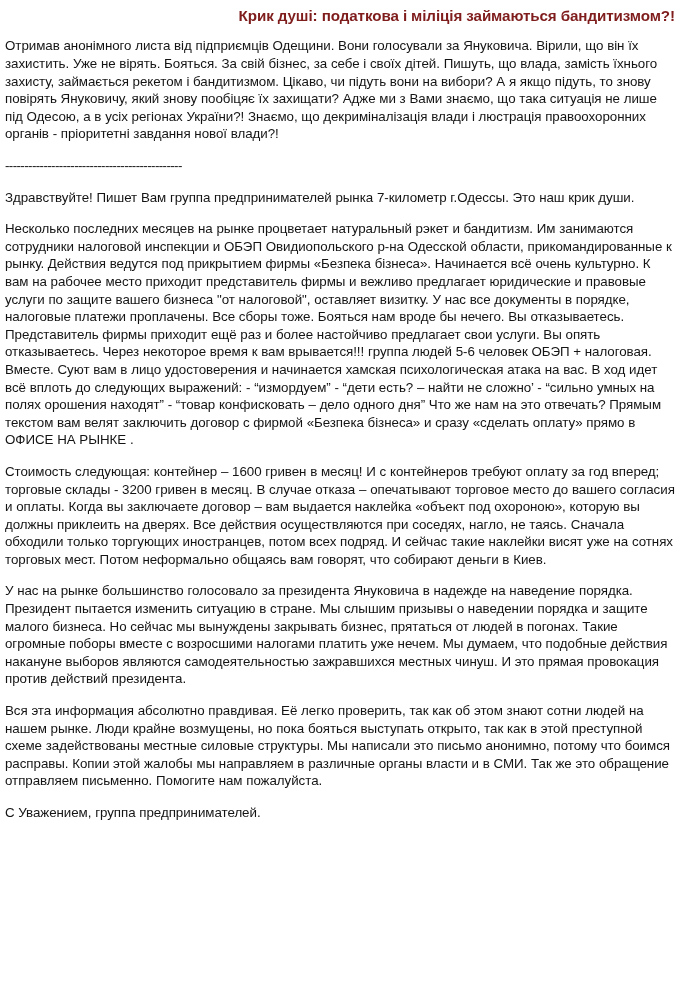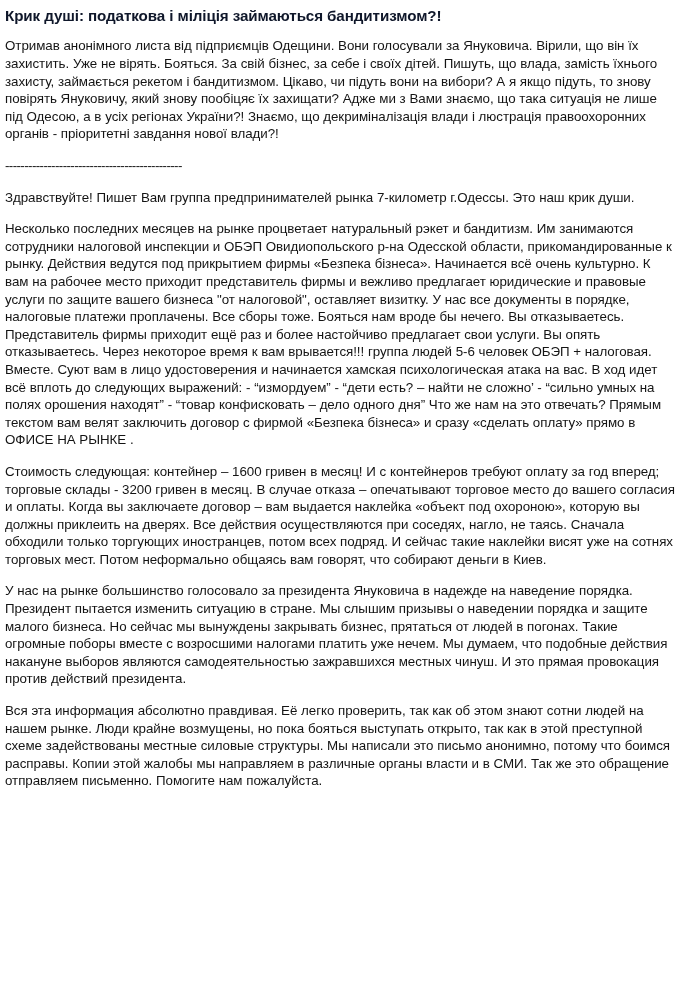--- a/index.html
+++ b/index.html
@@ -16,24 +16,25 @@
     -webkit-font-smoothing: antialiased;
   }
   .article {
     box-sizing: border-box;
     width: 682px;
     padding: 6px 7px 10px 5px;
   }
   .article-title {
     font-size: 15.2px;
     font-weight: bold;
-    color: #0f172a;
+    color: #7f1d1d;
     line-height: 1.28;
     margin: 0 0 12px 0;
     letter-spacing: -0.1px;
+    text-align: right;
   }
   .body-text p {
     font-size: 13.35px;
     line-height: 17.6px;
     margin: 9px 0 14px 0;
     color: #141414;
     text-align: left;
     letter-spacing: -0.05px;
     word-spacing: 0.1px;
   }
@@ -66,15 +67,16 @@
 
     <p>Несколько последних месяцев на рынке процветает натуральный рэкет и бандитизм. Им занимаются сотрудники налоговой инспекции и ОБЭП Овидиопольского р-на Одесской области, прикомандированные к рынку. Действия ведутся под прикрытием фирмы «Безпека бізнеса». Начинается всё очень культурно. К вам на рабочее место приходит представитель фирмы и вежливо предлагает юридические и правовые услуги по защите вашего бизнеса "от налоговой", оставляет визитку. У нас все документы в порядке, налоговые платежи проплачены. Все сборы тоже. Бояться нам вроде бы нечего. Вы отказываетесь. Представитель фирмы приходит ещё раз и более настойчиво предлагает свои услуги. Вы опять отказываетесь. Через некоторое время к вам врывается!!! группа людей 5-6 человек ОБЭП + налоговая. Вместе. Суют вам в лицо удостоверения и начинается хамская психологическая атака на вас. В ход идет всё вплоть до следующих выражений: - “измордуем” - “дети есть? – найти не сложно’ - “сильно умных на полях орошения находят” - “товар конфисковать – дело одного дня” Что же нам на это отвечать? Прямым текстом вам велят заключить договор с фирмой «Безпека бізнеса» и сразу «сделать оплату» прямо в ОФИСЕ НА РЫНКЕ .</p>
 
     <p>Стоимость следующая: контейнер – 1600 гривен в месяц! И с контейнеров требуют оплату за год вперед; торговые склады - 3200 гривен в месяц. В случае отказа – опечатывают торговое место до вашего согласия и оплаты. Когда вы заключаете договор – вам выдается наклейка «объект под охороною», которую вы должны приклеить на дверях. Все действия осуществляются при соседях, нагло, не таясь. Сначала обходили только торгующих иностранцев, потом всех подряд. И сейчас такие наклейки висят уже на сотнях торговых мест. Потом неформально общаясь вам говорят, что собирают деньги в Киев.</p>
 
 
     <p>У нас на рынке большинство голосовало за президента Януковича в надежде на наведение порядка. Президент пытается изменить ситуацию в стране. Мы слышим призывы о наведении порядка и защите малого бизнеса. Но сейчас мы вынуждены закрывать бизнес, прятаться от людей в погонах. Такие огромные поборы вместе с возросшими налогами платить уже нечем. Мы думаем, что подобные действия накануне выборов являются самодеятельностью зажравшихся местных чинуш. И это прямая провокация против действий президента.</p>
 
     <p>Вся эта информация абсолютно правдивая. Её легко проверить, так как об этом знают сотни людей на нашем рынке. Люди крайне возмущены, но пока бояться выступать открыто, так как в этой преступной схеме задействованы местные силовые структуры. Мы написали это письмо анонимно, потому что боимся расправы. Копии этой жалобы мы направляем в различные органы власти и в СМИ. Так же это обращение отправляем письменно. Помогите нам пожалуйста.</p>
 
+    <p>С Уважением, группа предпринимателей.</p>
 
   </div>
 </article>
 
 </body></html>

